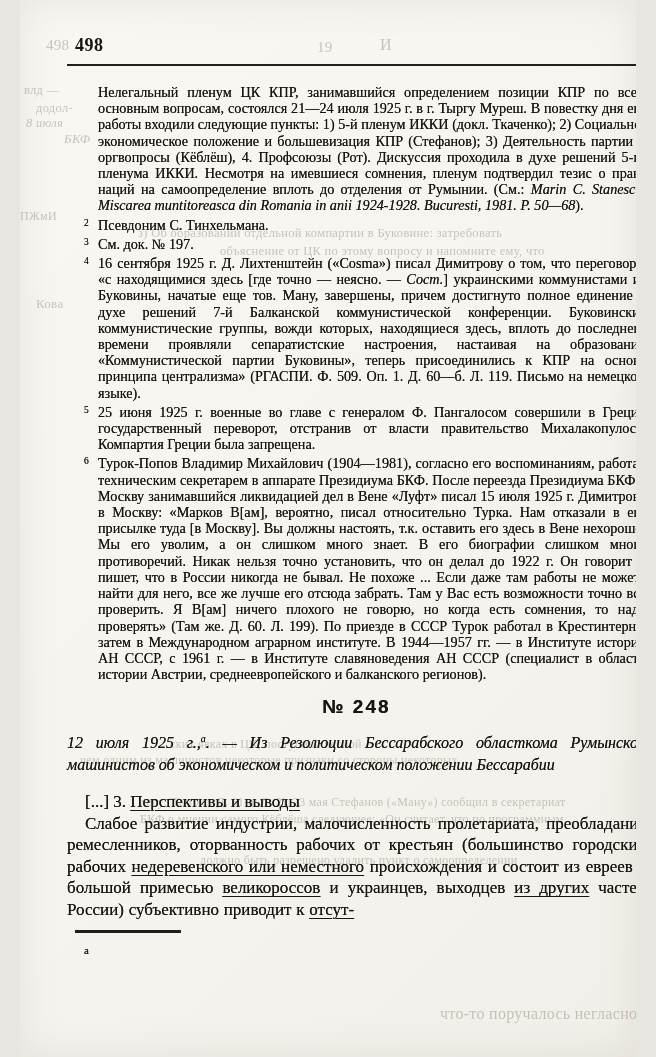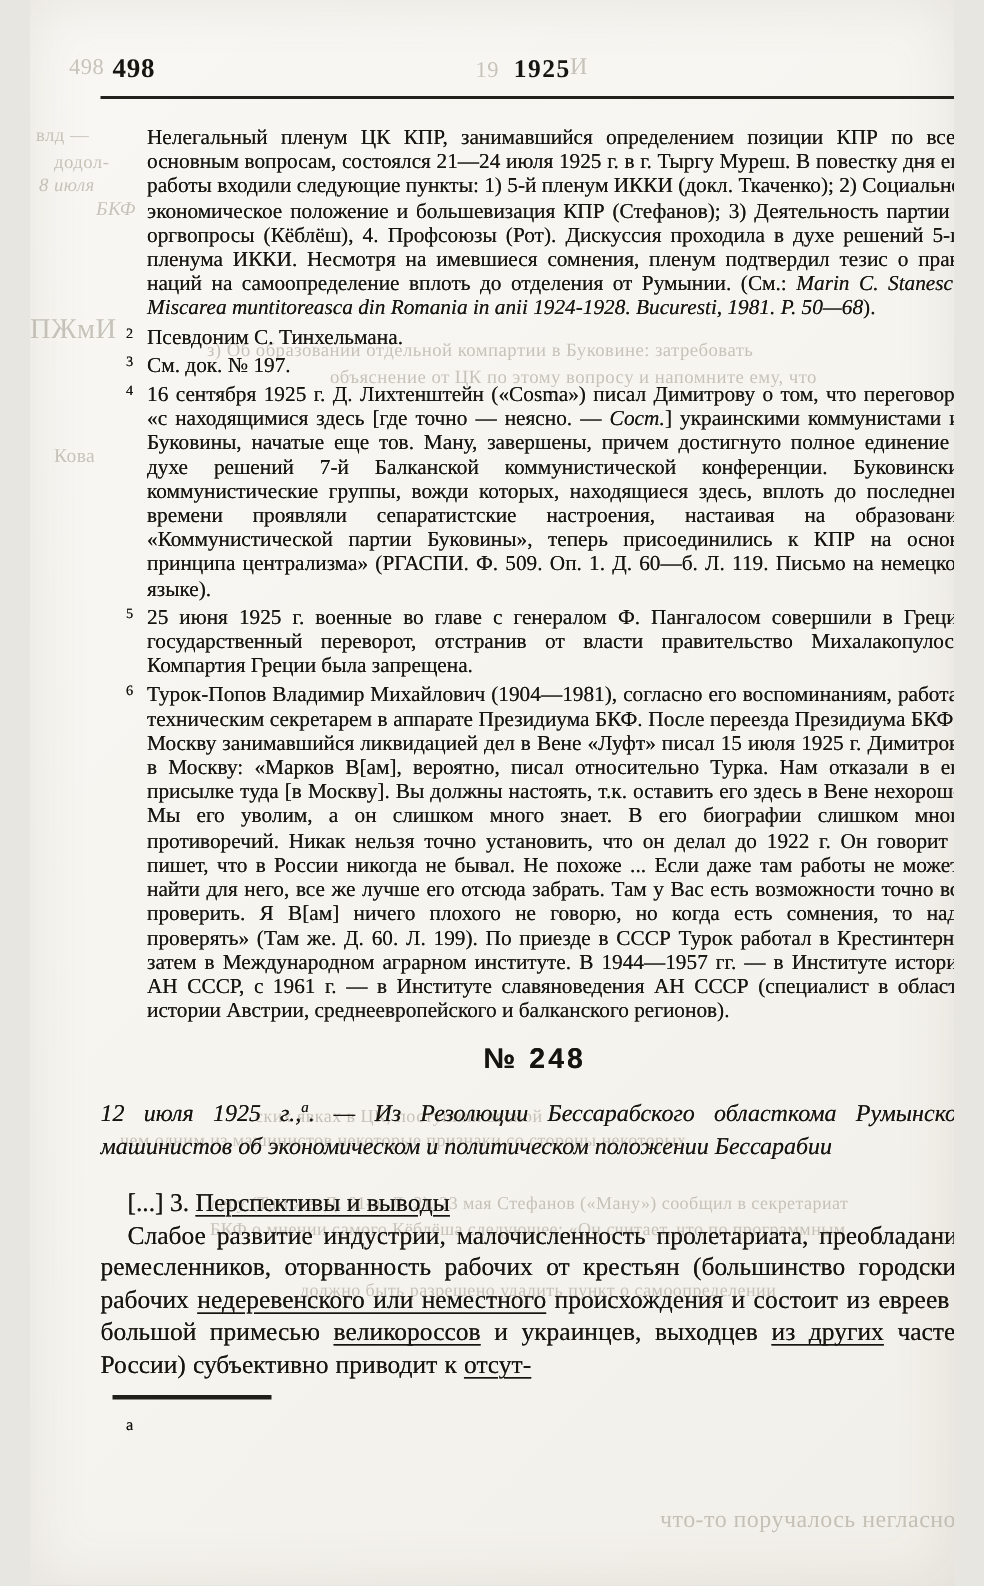--- a/index.html
+++ b/index.html
@@ -42,34 +42,33 @@
 <div class="page">
 
   <div aria-hidden="true">
     <span class="g" style="left:26px;top:37px;font-size:15px">498</span>
     <span class="g" style="left:297px;top:39px;font-size:15px">19</span>
     <span class="g" style="left:360px;top:36px;font-size:16px">И</span>
     <span class="g" style="left:4px;top:83px">влд —</span>
     <span class="g" style="left:16px;top:101px">додол-</span>
     <span class="g gi" style="left:6px;top:116px">8 июля</span>
     <span class="g gi" style="left:44px;top:131px;font-size:13px">БКФ</span>
-    <span class="g" style="left:0;top:209px;font-size:19px">ПЖмИ</span>
+    <span class="g" style="left:0;top:209px;font-size:12px">ПЖмИ</span>
     <span class="g" style="left:118px;top:226px">з) Об образовании отдельной компартии в Буковине: затребовать</span>
     <span class="g" style="left:200px;top:244px">объяснение от ЦК по этому вопросу и напомните ему, что</span>
     <span class="g" style="left:16px;top:296px;font-size:13px">Кова</span>
     <span class="g" style="left:150px;top:737px;font-size:12px">ских явках в ЦК, поступили весной</span>
     <span class="g" style="left:60px;top:753px;font-size:12px">чем одним из машинистов некоторые признаки со стороны некоторых</span>
     <span class="g" style="left:120px;top:795px;font-size:12px">лесу (Там же. Д. 61-а. Л. 2). 23 мая Стефанов («Ману») сообщил в секретариат</span>
     <span class="g" style="left:120px;top:812px;font-size:12px">БКФ о мнении самого Кёблёша следующее: «Он считает, что по программным</span>
     <span class="g" style="left:180px;top:853px;font-size:12px">должно быть разрешено удалить пункт о самоопределении</span>
     <span class="g" style="left:420px;top:1005px;font-size:16px">что-то поручалось негласно.</span>
   </div>
 
   <span class="pageno">498</span>
-  <span class="year">1925</span>
   <div class="rule"></div>
 
   <div class="content">
 
     <section>
       <p class="fn"><span>Нелегальный пленум ЦК КПР, занимавшийся определением позиции КПР по всем основным вопросам, состоялся 21—24 июля 1925 г. в г. Тыргу Муреш. В повестку дня его работы входили следующие пункты: 1) 5-й пленум ИККИ (докл. Ткаченко); 2) Социально-экономическое положение и большевизация КПР (Стефанов); 3) Деятельность партии и оргвопросы (Кёблёш), 4. Профсоюзы (Рот). Дискуссия проходила в духе решений 5-го пленума ИККИ. Несмотря на имевшиеся сомнения, пленум подтвердил тезис о праве наций на самоопределение вплоть до отделения от Румынии. (См.: </span><i>Marin C. Stanescu. Miscarea muntitoreasca din Romania in anii 1924-1928. Bucuresti, 1981. P. 50—68</i><span>).</span></p>
 
       <p class="fn"><span class="m">2</span><span>Псевдоним С. Тинхельмана.</span></p>
 
       <p class="fn"><span class="m">3</span><span>См. док. № 197.</span></p>

